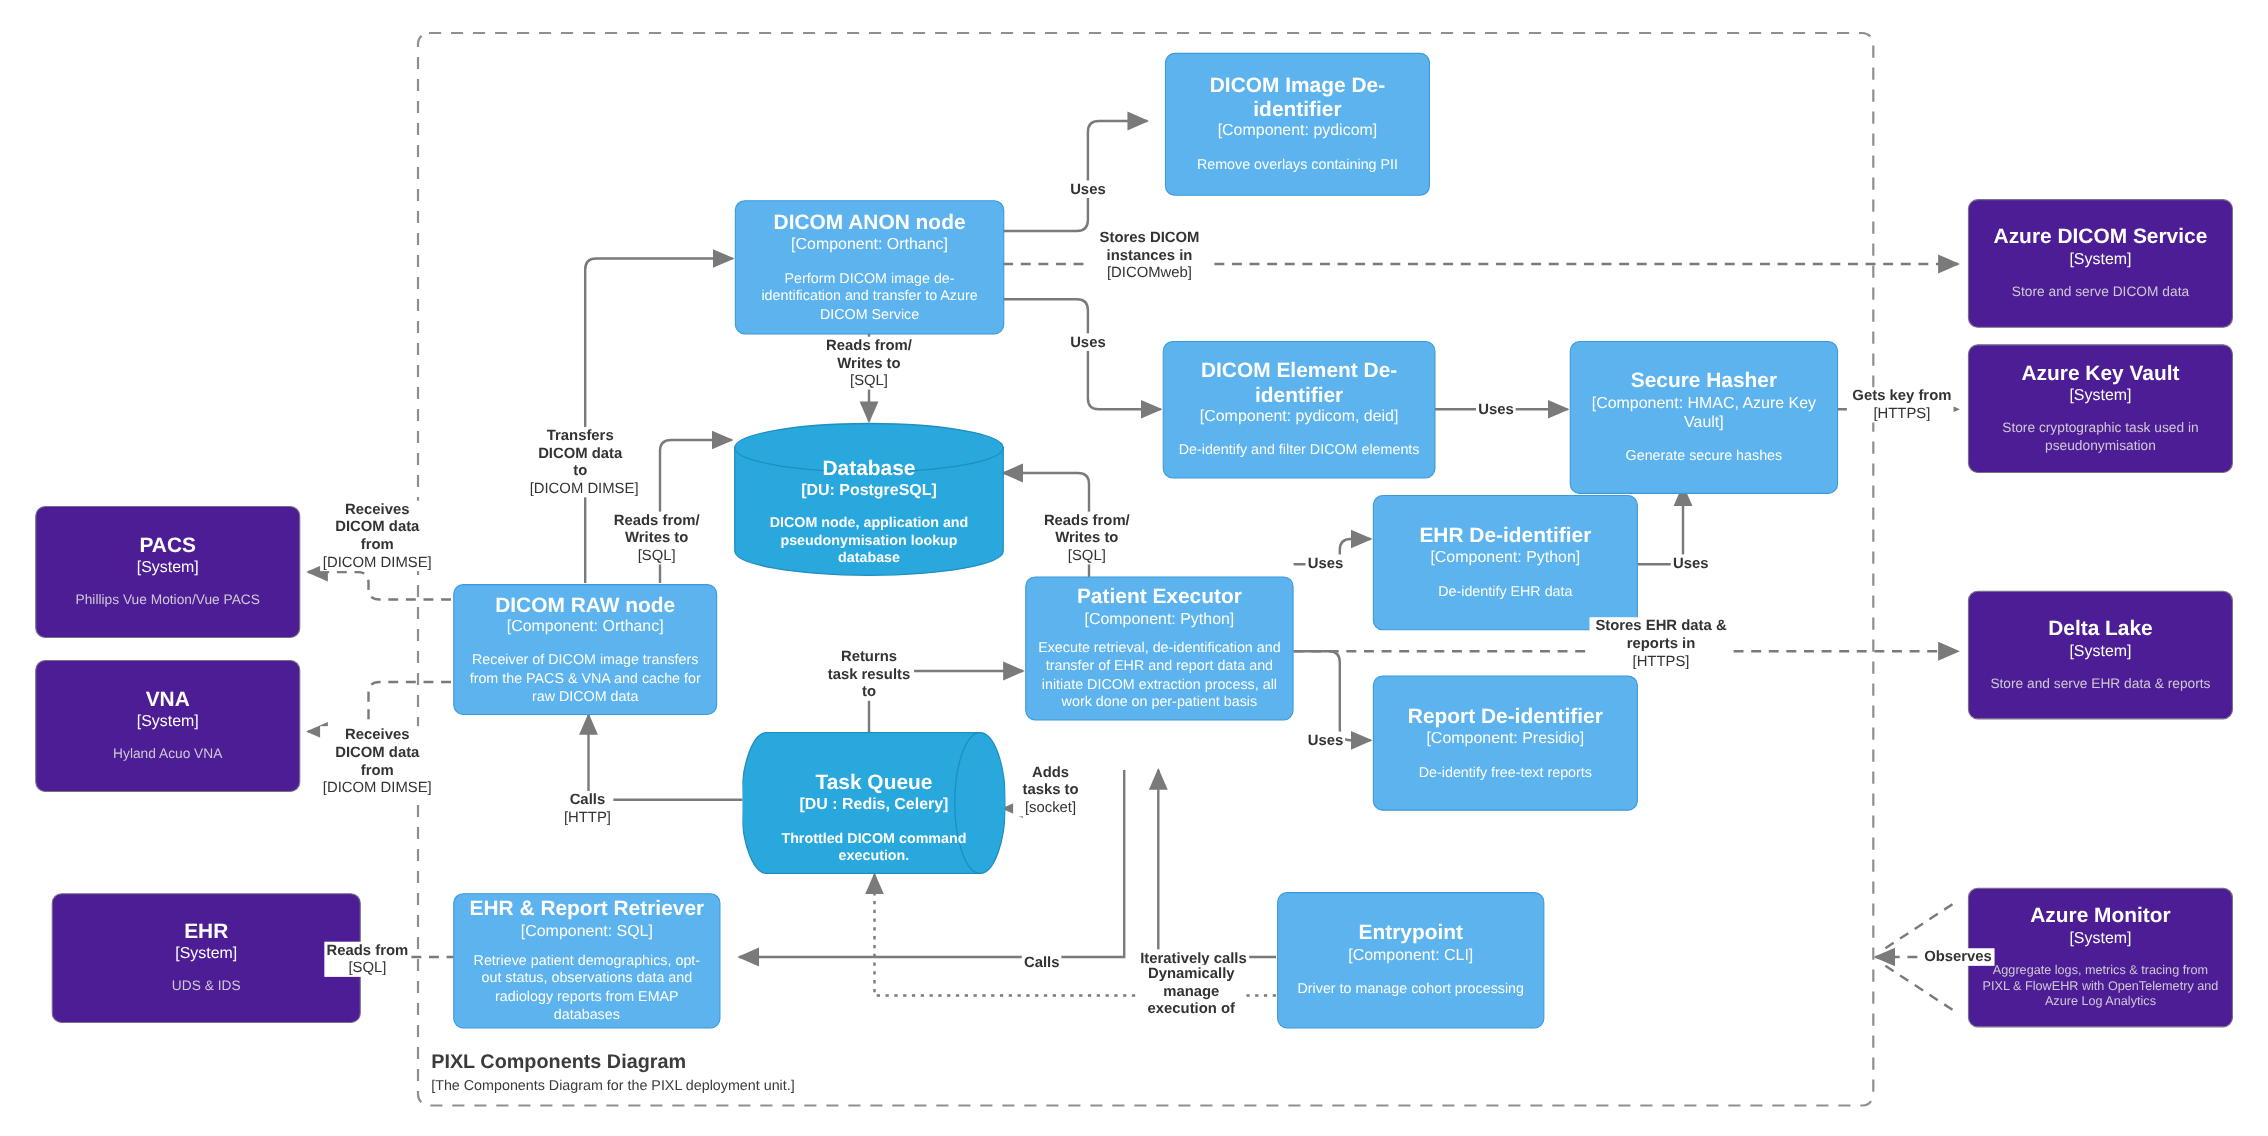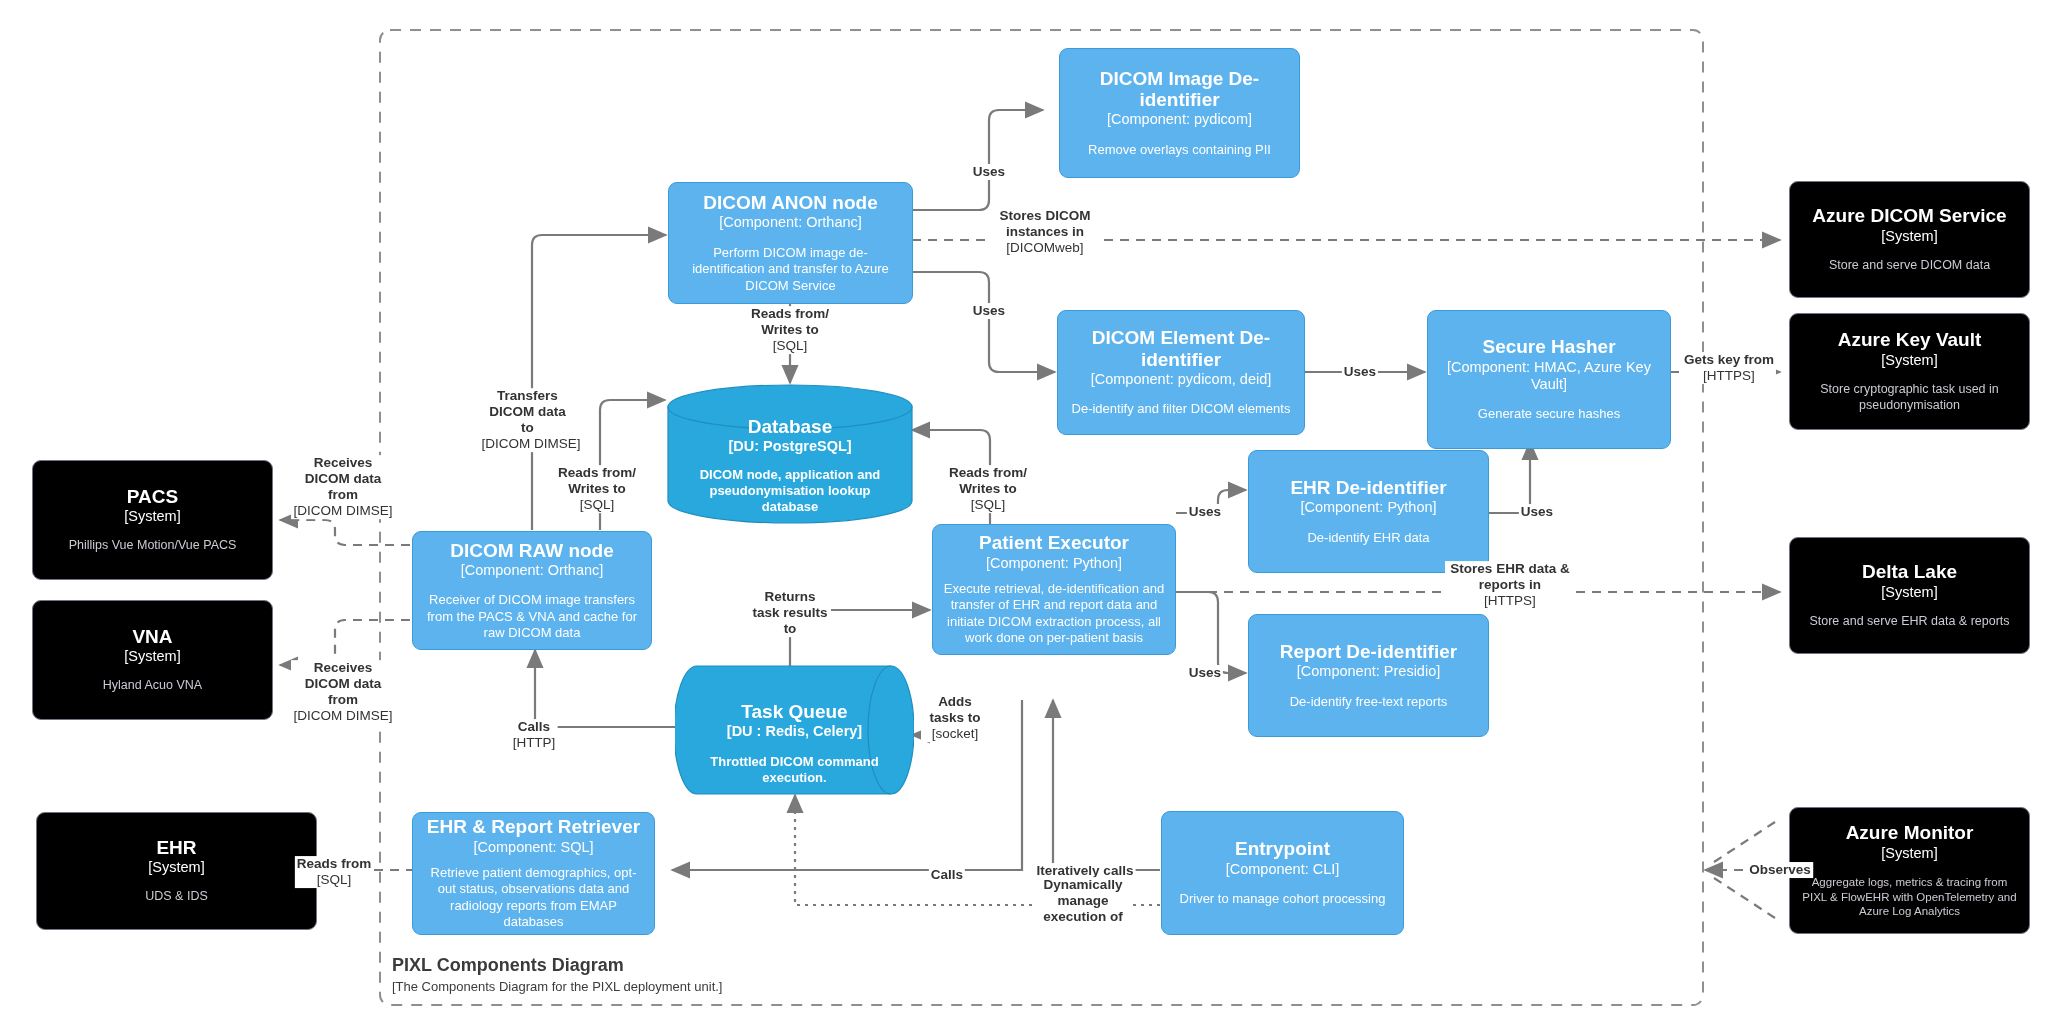--- a/index.html
+++ b/index.html
@@ -31,21 +31,21 @@
     color:#ffffff;
     padding:6px 10px;
   }
   .node .nm{font-size:19px;font-weight:bold;line-height:1.12;}
   .node .tech2{font-size:14.5px;font-weight:normal;line-height:1.2;margin-top:1px;}
   .node .desc{font-size:13px;font-weight:normal;line-height:1.26;margin-top:13px;}
 
   .comp{background:#5cb3ee;border:1px solid #3a9ada;border-radius:9px;}
   .comp .desc{color:#ffffff;}
 
-  .system{background:#000000;border:1px solid #7a7086;border-radius:9px;}
+  .system{background:#4c1d95;border:1px solid #7a7086;border-radius:9px;}
   .system .desc{color:#cfc9d4;font-size:12.5px;}
 
   .store{background:transparent;border:none;justify-content:flex-start;}
   .store .inner{position:relative;z-index:2;display:flex;flex-direction:column;align-items:center;}
   .store .nm,.store .tech2,.store .desc{font-weight:bold;}
   .store .tech2{font-weight:bold;}
 
   .boundary-title{position:absolute;color:#3b3b3b;}
   .boundary-title .bt-name{font-size:18px;font-weight:bold;line-height:1.2;}
   .boundary-title .bt-desc{font-size:13px;font-weight:normal;line-height:1.2;margin-top:2px;}
@@ -209,21 +209,21 @@
     <div class="tech2">[System]</div>
     <div class="desc">Phillips Vue Motion/Vue PACS</div>
   </div>
 
   <div class="node system" style="left:32px;top:600px;width:241px;height:120px;">
     <div class="nm">VNA</div>
     <div class="tech2">[System]</div>
     <div class="desc">Hyland Acuo VNA</div>
   </div>
 
-  <div class="node system" style="left:36px;top:812px;width:281px;height:118px;">
+  <div class="node system" style="left:47px;top:812px;width:281px;height:118px;">
     <div class="nm">EHR</div>
     <div class="tech2">[System]</div>
     <div class="desc">UDS &amp; IDS</div>
   </div>
 
   <div class="node system" style="left:1789px;top:181px;width:241px;height:117px;">
     <div class="nm">Azure DICOM Service</div>
     <div class="tech2">[System]</div>
     <div class="desc">Store and serve DICOM data</div>
   </div>

